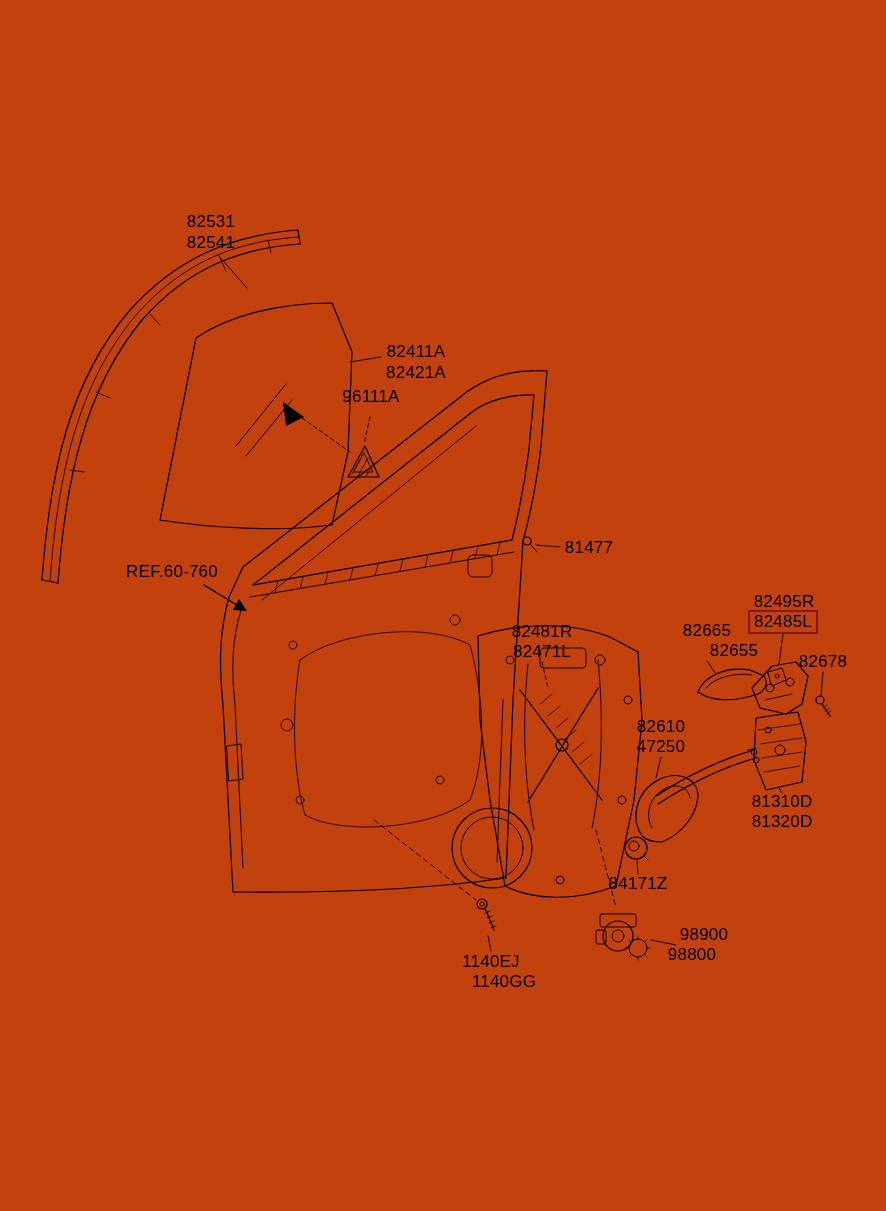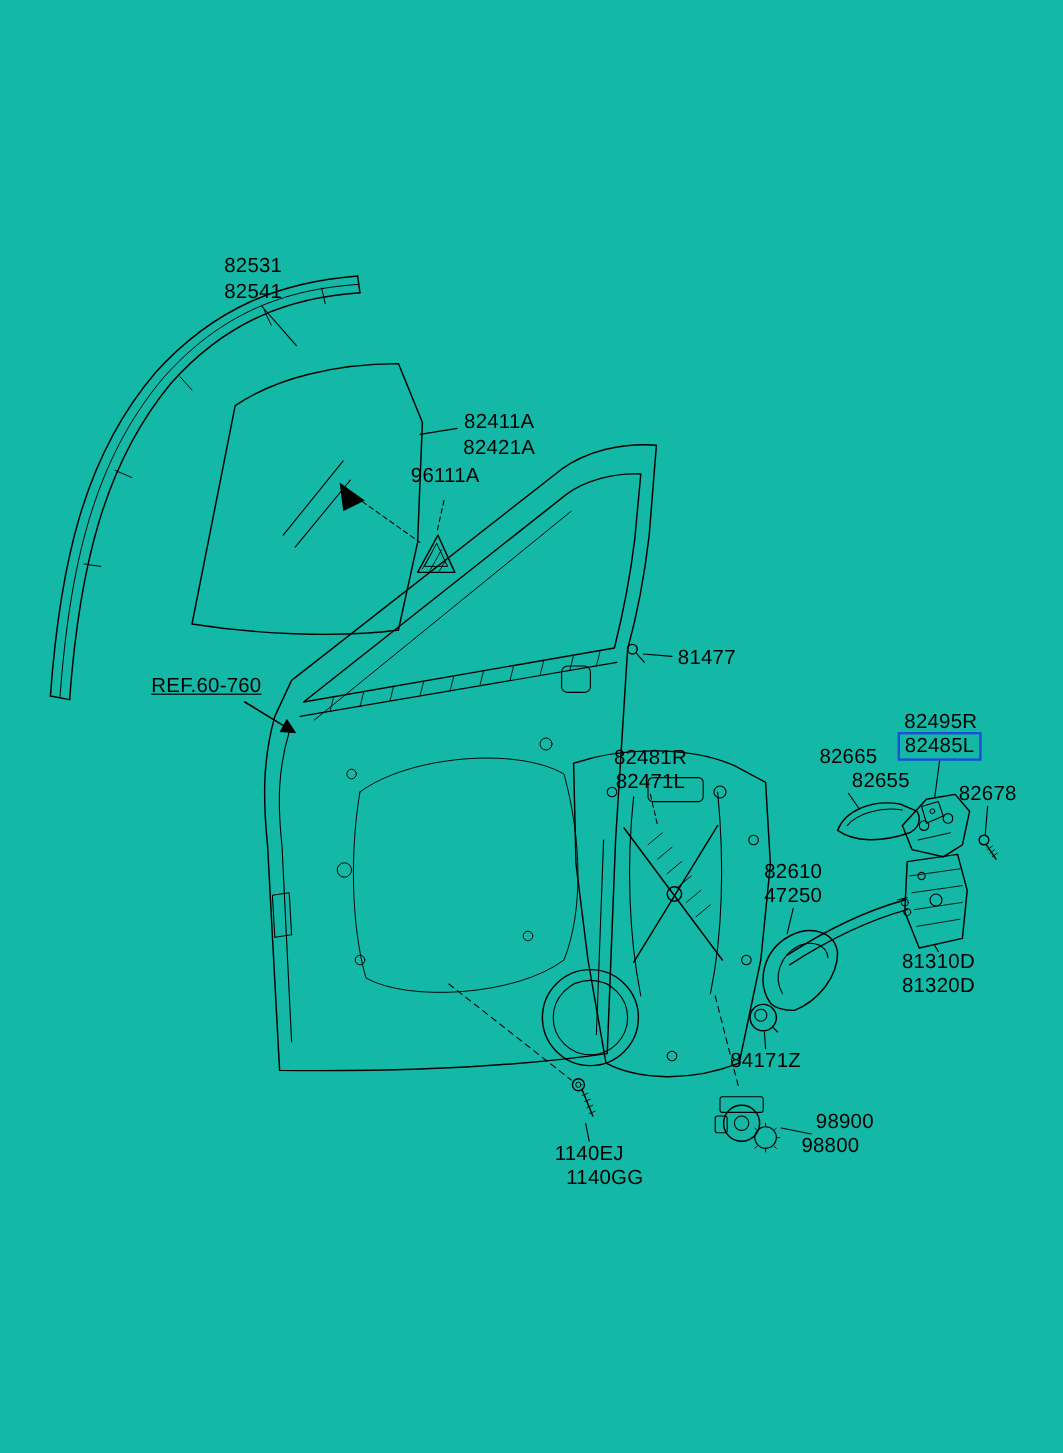--- a/index.html
+++ b/index.html
@@ -1,22 +1,22 @@
 <!DOCTYPE html>
 <html><head>
 <meta charset="utf-8">
 <style>
   html,body{margin:0;padding:0;background:#fff;}
-  #stage{position:relative;width:886px;height:1211px;background:#14b8a6;overflow:hidden;
+  #stage{position:relative;width:886px;height:1211px;background:#c2410c;overflow:hidden;
          font-family:"Liberation Sans",sans-serif;}
   #art{position:absolute;left:0;top:0;}
   .lbl{position:absolute;transform:translate(-50%,-50%);font-size:17px;line-height:20px;
        color:#000;white-space:nowrap;letter-spacing:.2px;}
-  .underline{text-decoration:underline;}
-  .highlight{border:2px solid #1d4ed8;padding:0 4px;}
+  .underline{}
+  .highlight{border:2px solid #7f1d1d;padding:0 4px;}
   svg path, svg line, svg circle, svg polyline, svg rect, svg ellipse{vector-effect:non-scaling-stroke;}
 </style>
 </head>
 <body>
 
 <div id="stage">
 
   <svg id="art" width="886" height="1211" viewBox="0 0 886 1211" fill="none" stroke="#000" stroke-width="1.2" stroke-linecap="round" stroke-linejoin="round">
 
     <g>

